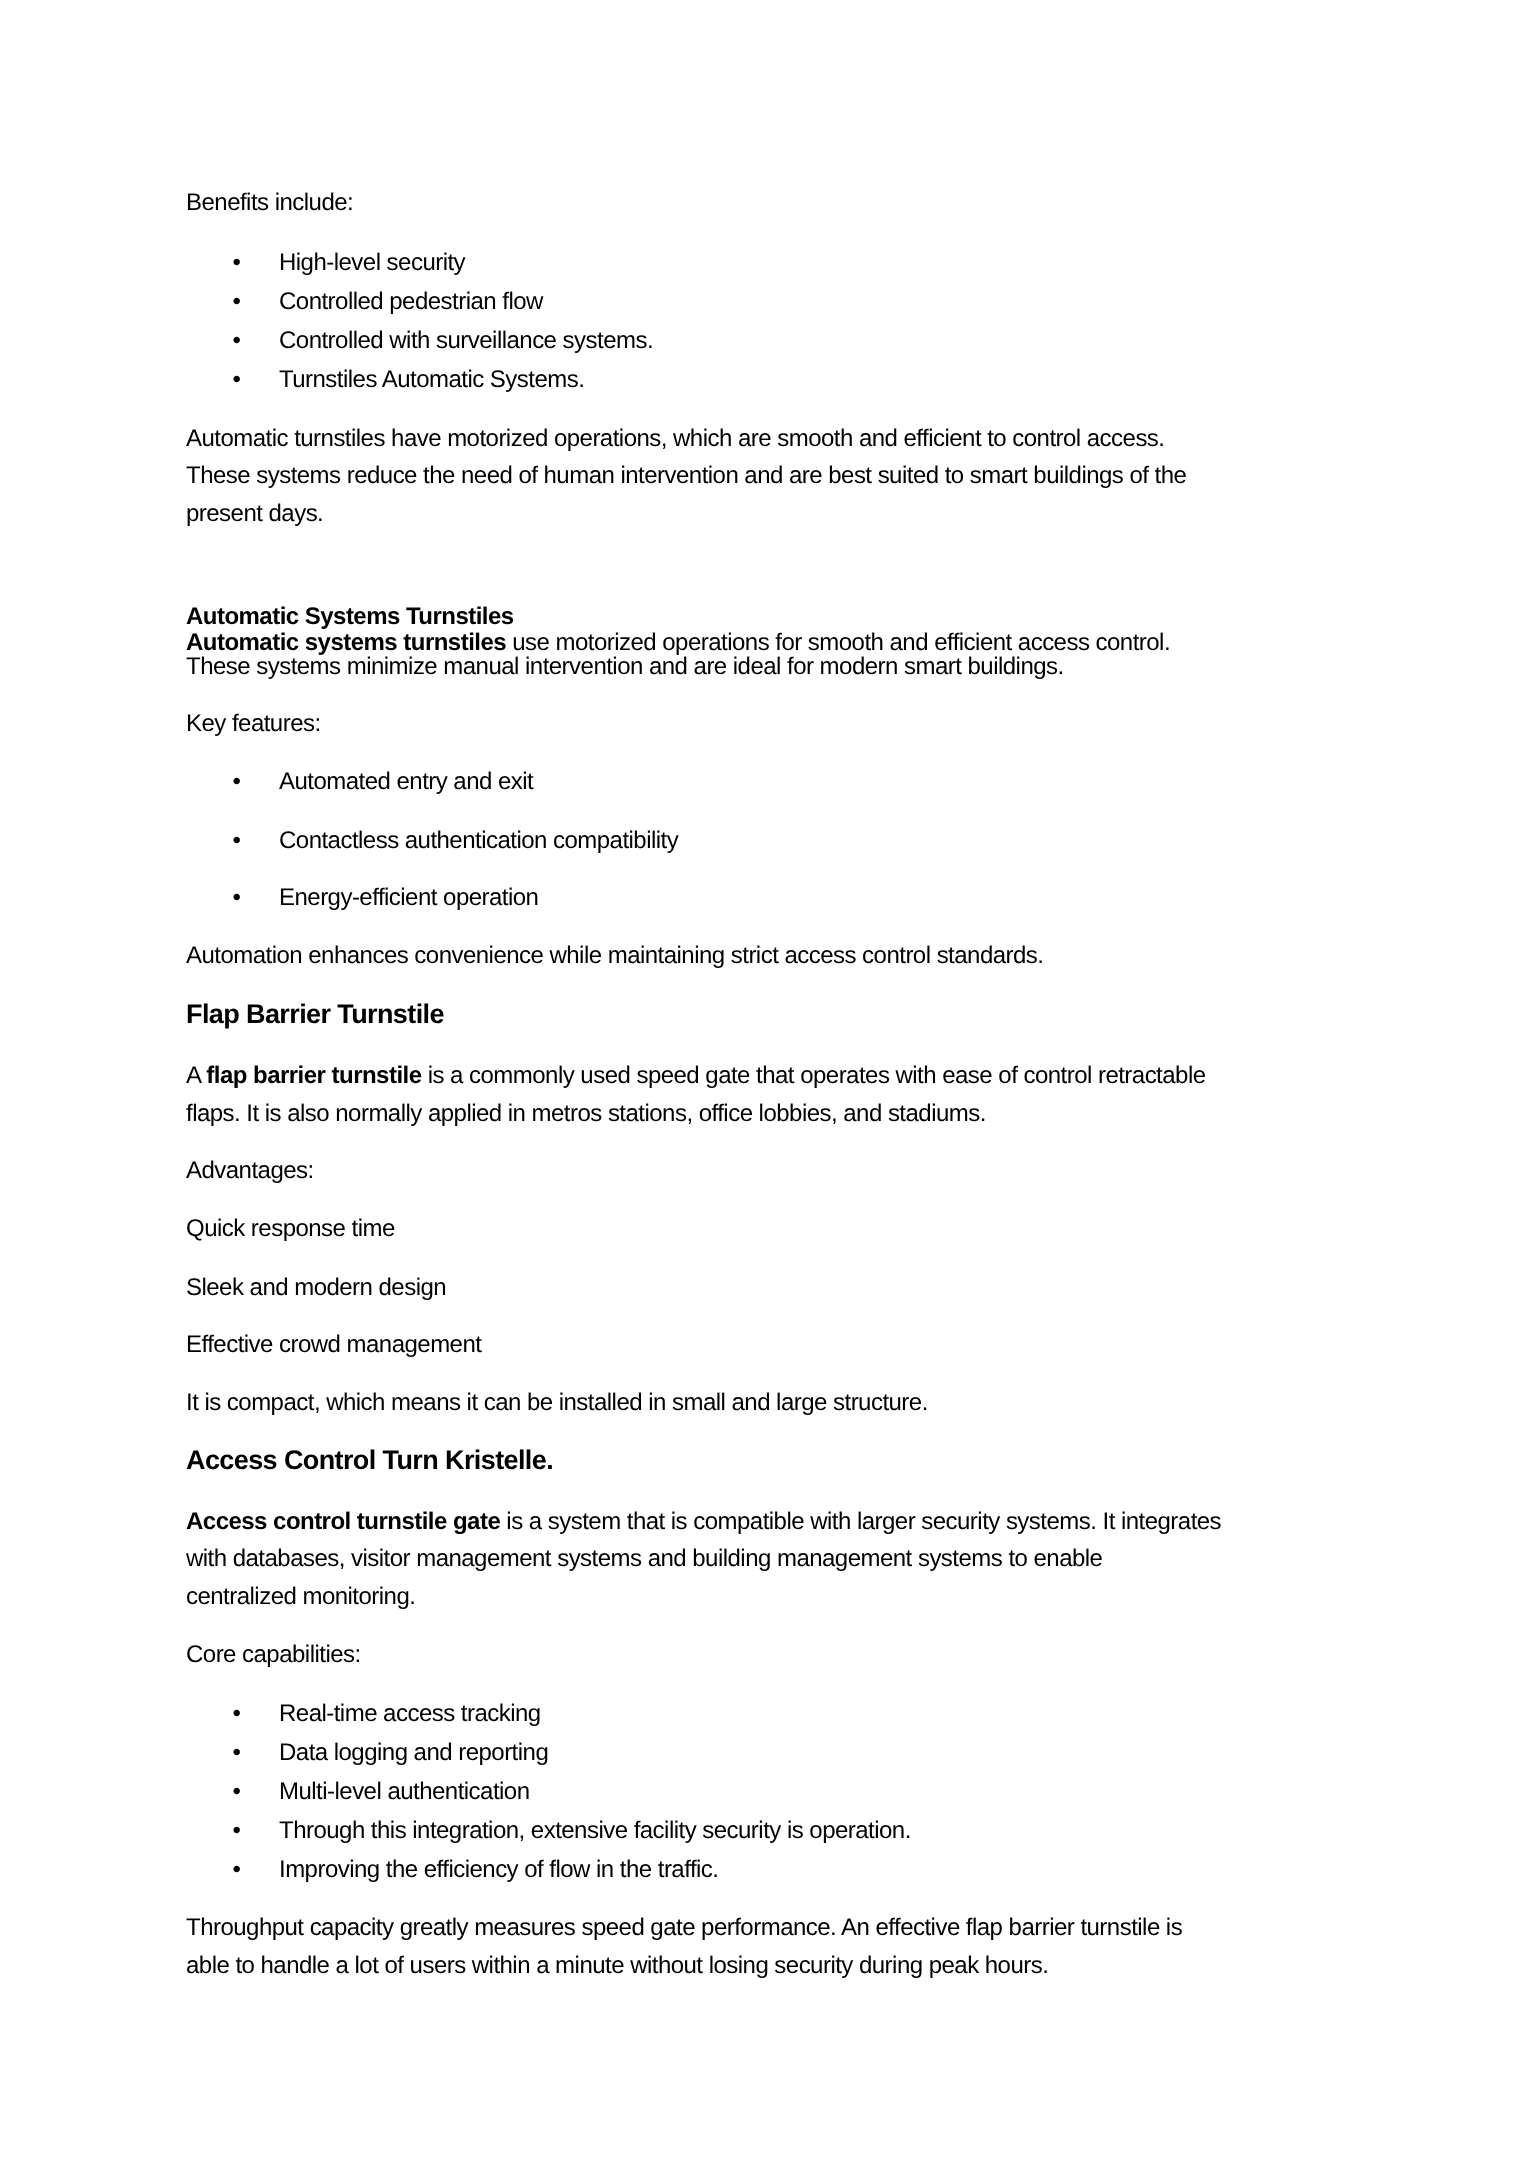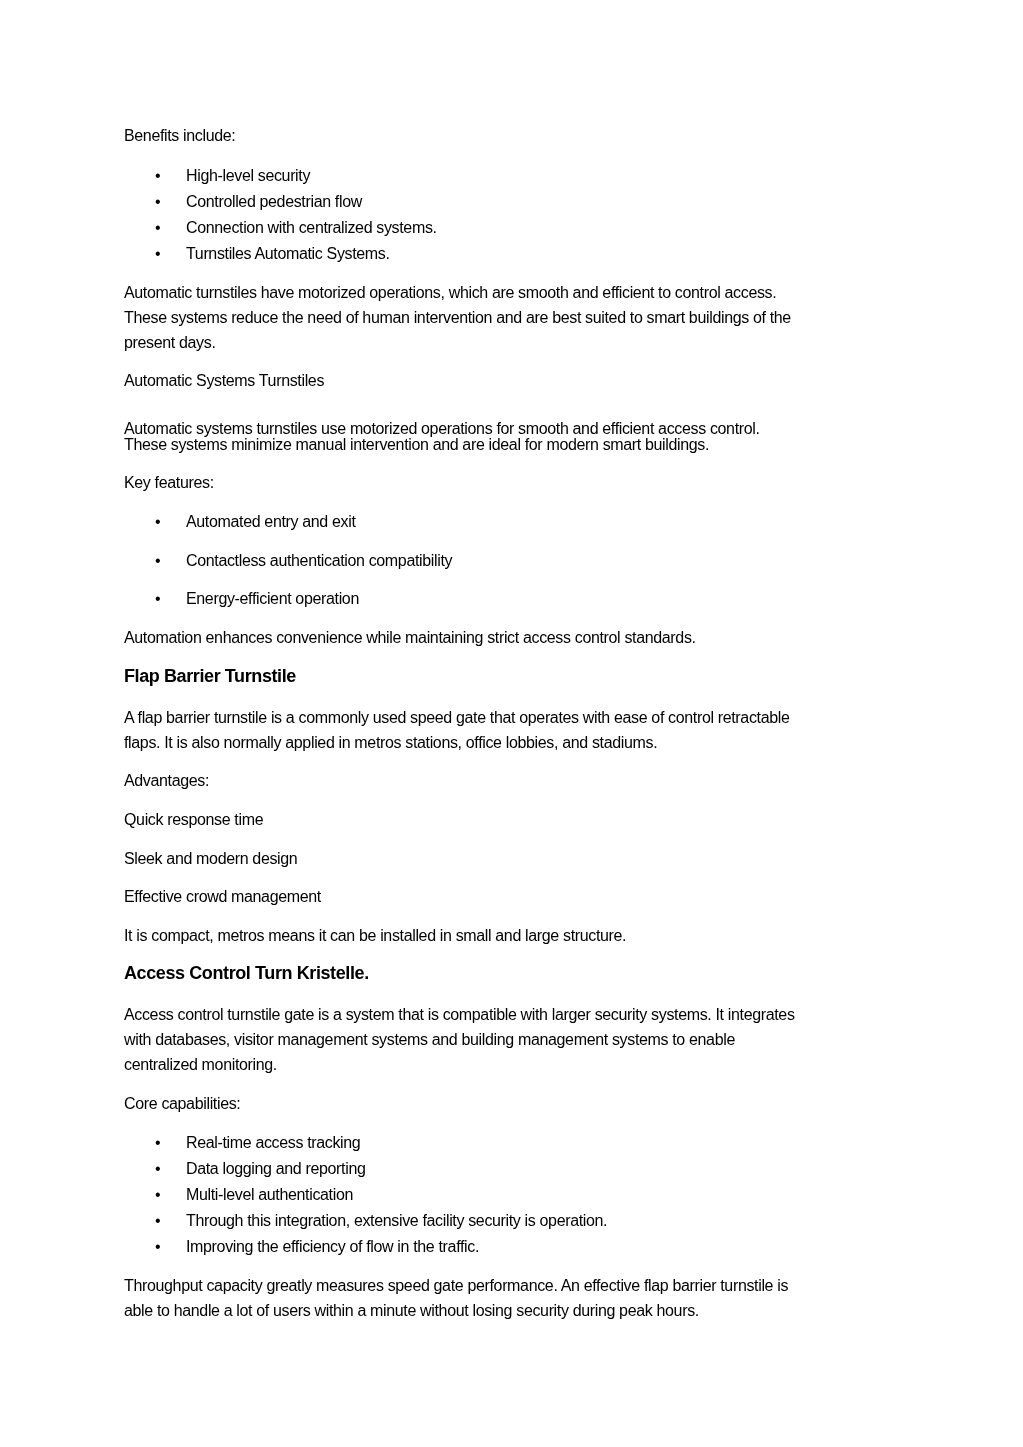--- a/index.html
+++ b/index.html
@@ -23,21 +23,21 @@
       background: #ffffff;
     }
     .line {
       position: absolute;
       left: 124px;
       font-size: 16px;
       line-height: 25px;
       white-space: nowrap;
       letter-spacing: -0.35px;
     }
-    .bold { font-weight: normal; }
+    .bold { font-weight: bold; margin-top: 31px; }
     .heading {
       font-size: 18px;
       font-weight: bold;
       letter-spacing: -0.4px;
     }
     .bullet {
       position: absolute;
       left: 155px;
       font-size: 16px;
       line-height: 25px;
@@ -56,21 +56,21 @@
 
 <div class="page">
 
   <div class="line" style="top:123px">Benefits include:</div>
 
   <span class="bullet" style="top:163px">•</span>
   <div class="bullet-text" style="top:163px">High-level security</div>
   <span class="bullet" style="top:189px">•</span>
   <div class="bullet-text" style="top:189px">Controlled pedestrian flow</div>
   <span class="bullet" style="top:215px">•</span>
-  <div class="bullet-text" style="top:215px">Connection with centralized systems.</div>
+  <div class="bullet-text" style="top:215px">Controlled with surveillance systems.</div>
   <span class="bullet" style="top:241px">•</span>
   <div class="bullet-text" style="top:241px">Turnstiles Automatic Systems.</div>
 
   <div class="line" style="top:305px">These systems reduce the need of human intervention and are best suited to smart buildings of the</div>
   <div class="line" style="top:280px">Automatic turnstiles have motorized operations, which are smooth and efficient to control access.</div>
   <div class="line" style="top:330px">present days.</div>
 
   <div class="line bold" style="top:368px">Automatic Systems Turnstiles</div>
 
   <div class="line" style="top:416px">
@@ -93,21 +93,21 @@
 
   <div class="line" style="top:705px">
     <span>A </span><span class="bold">flap barrier turnstile</span><span> is a commonly used speed gate that operates with ease of control retractable</span>
   </div>
   <div class="line" style="top:730px">flaps. It is also normally applied in metros stations, office lobbies, and stadiums.</div>
 
   <div class="line" style="top:768px">Advantages:</div>
   <div class="line" style="top:807px">Quick response time</div>
   <div class="line" style="top:846px">Sleek and modern design</div>
   <div class="line" style="top:884px">Effective crowd management</div>
-  <div class="line" style="top:923px">It is compact, metros means it can be installed in small and large structure.</div>
+  <div class="line" style="top:923px">It is compact, which means it can be installed in small and large structure.</div>
 
   <div class="line heading" style="top:961px">Access Control Turn Kristelle.</div>
 
   <div class="line" style="top:1002px">
     <span class="bold">Access control turnstile gate</span><span> is a system that is compatible with larger security systems. It integrates</span>
   </div>
   <div class="line" style="top:1027px">with databases, visitor management systems and building management systems to enable</div>
   <div class="line" style="top:1052px">centralized monitoring.</div>
 
   <div class="line" style="top:1091px">Core capabilities:</div>

